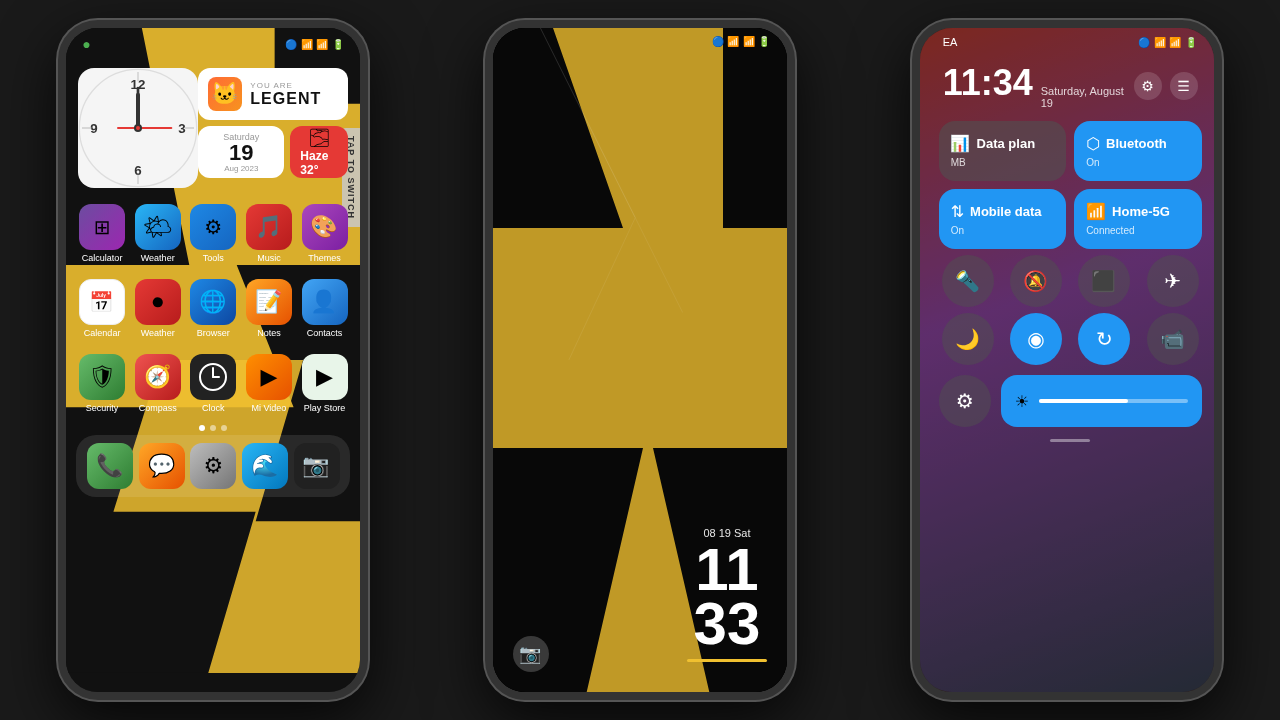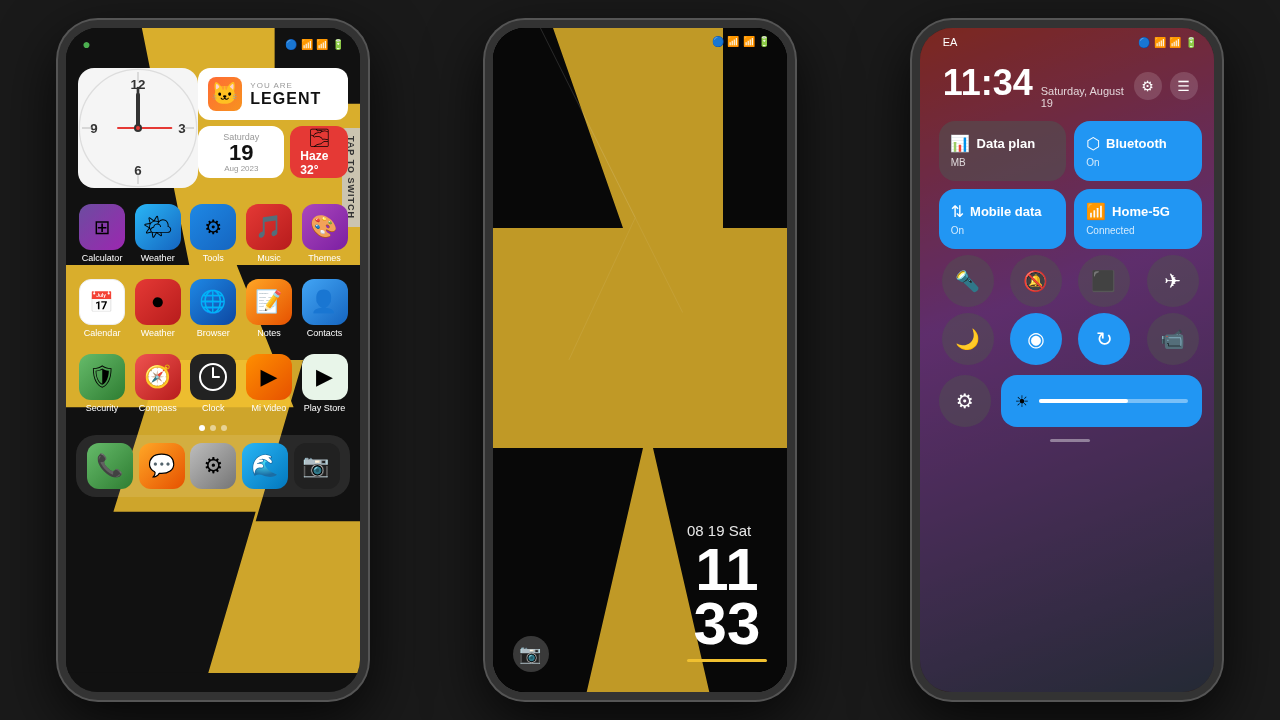--- a/index.html
+++ b/index.html
@@ -283,23 +283,23 @@
 
     .lock-bottom {
       position: absolute;
       bottom: 30px;
       right: 20px;
       text-align: center;
     }
 
     .lock-date {
       color: #fff;
-      font-size: 15px;
+      font-size: 11px;
       opacity: 0.9;
-      text-align: left;
+      text-align: center;
       margin-bottom: 4px;
     }
 
     .lock-time {
       color: #fff;
       font-size: 60px;
       font-weight: 900;
       line-height: 0.9;
       text-align: center;
       font-variant-numeric: tabular-nums;

